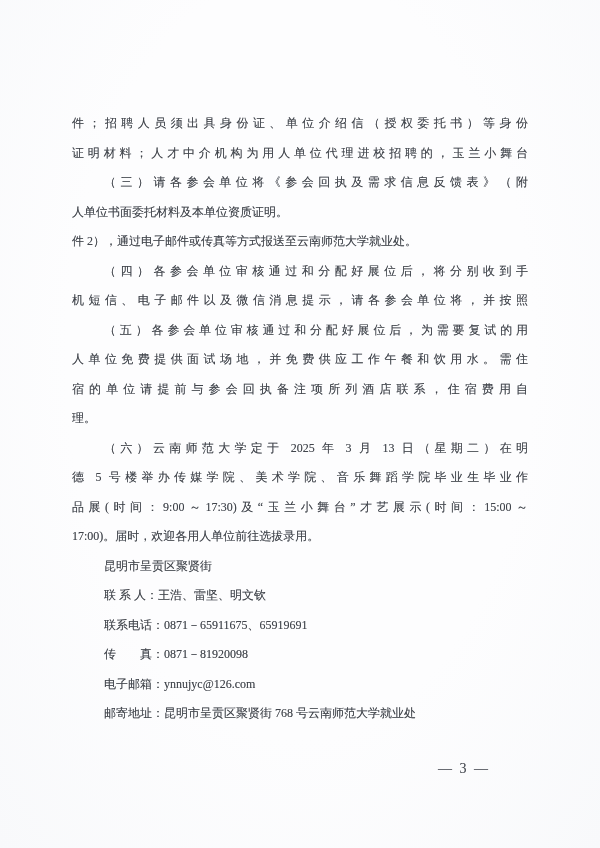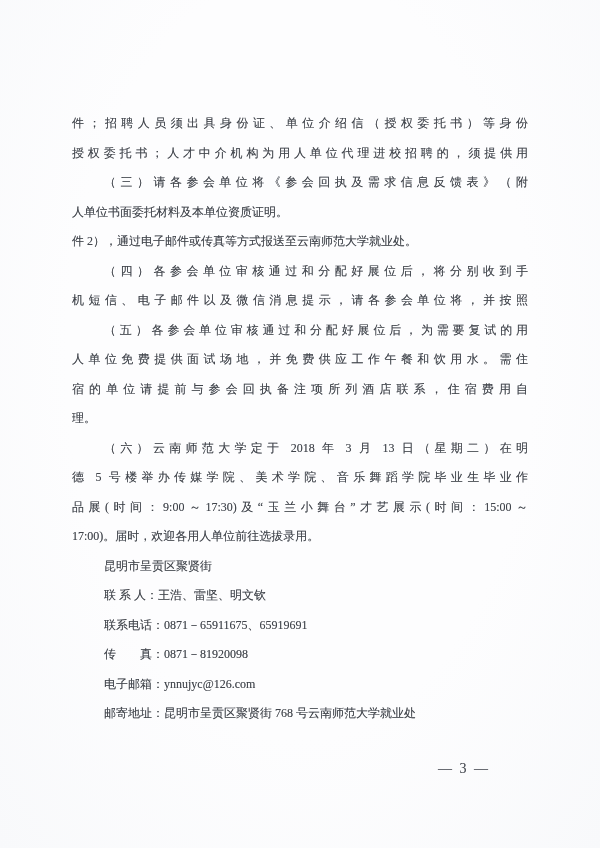--- a/index.html
+++ b/index.html
@@ -52,31 +52,31 @@
     color: #4a4e55;
     text-shadow: 0 0 0.6px rgba(62, 66, 74, 0.4);
   }
 </style>
 </head>
 <body>
 
 <div class="page">
   <div class="doc">
     <div class="ln j">件；招聘人员须出具身份证、单位介绍信（授权委托书）等身份</div>
-    <div class="ln j">授权委托书；人才中介机构为用人单位代理进校招聘的，须提供用</div>
+    <div class="ln j">证明材料；人才中介机构为用人单位代理进校招聘的，玉兰小舞台</div>
     <div class="ln i j">（三）请各参会单位将《参会回执及需求信息反馈表》（附</div>
     <div class="ln">人单位书面委托材料及本单位资质证明。</div>
     <div class="ln">件 2），通过电子邮件或传真等方式报送至云南师范大学就业处。</div>
     <div class="ln i j">（四）各参会单位审核通过和分配好展位后，将分别收到手</div>
     <div class="ln j">机短信、电子邮件以及微信消息提示，请各参会单位将，并按照</div>
     <div class="ln i j">（五）各参会单位审核通过和分配好展位后，为需要复试的用</div>
     <div class="ln j">人单位免费提供面试场地，并免费供应工作午餐和饮用水。需住</div>
     <div class="ln j">宿的单位请提前与参会回执备注项所列酒店联系，住宿费用自</div>
     <div class="ln">理。</div>
-    <div class="ln i j">（六）云南师范大学定于 2018 年 3 月 13 日（星期二）在明</div>
+    <div class="ln i j">（六）云南师范大学定于 2025 年 3 月 13 日（星期二）在明</div>
     <div class="ln j">德 5 号楼举办传媒学院、美术学院、音乐舞蹈学院毕业生毕业作</div>
     <div class="ln j">品展(时间：9:00～17:30)及“玉兰小舞台”才艺展示(时间：15:00～</div>
     <div class="ln">17:00)。届时，欢迎各用人单位前往选拔录用。</div>
     <div class="ln i">昆明市呈贡区聚贤街</div>
     <div class="ln i">联 系 人：王浩、雷坚、明文钦</div>
     <div class="ln i">联系电话：0871－65911675、65919691</div>
     <div class="ln i">传　　真：0871－81920098</div>
     <div class="ln i">电子邮箱：ynnujyc@126.com</div>
     <div class="ln i">邮寄地址：昆明市呈贡区聚贤街 768 号云南师范大学就业处</div>
   </div>

